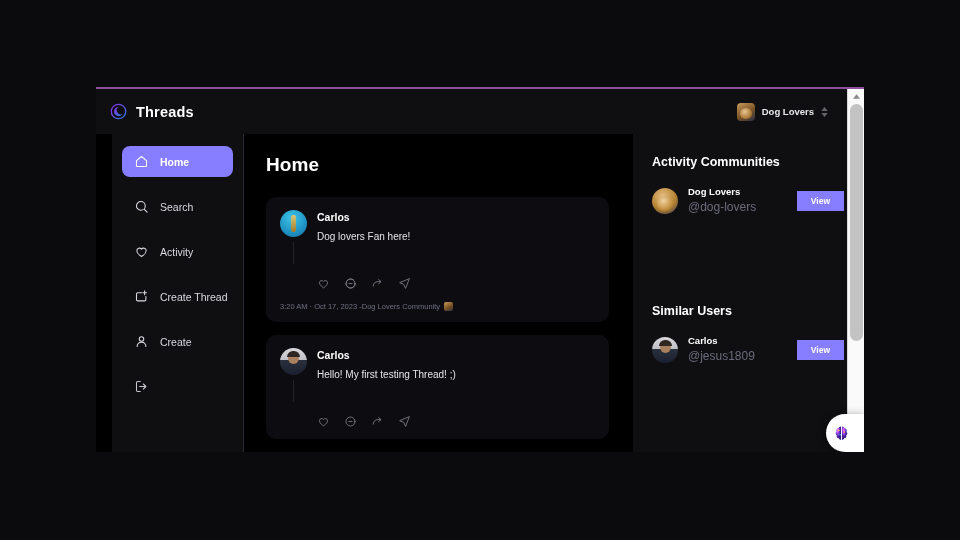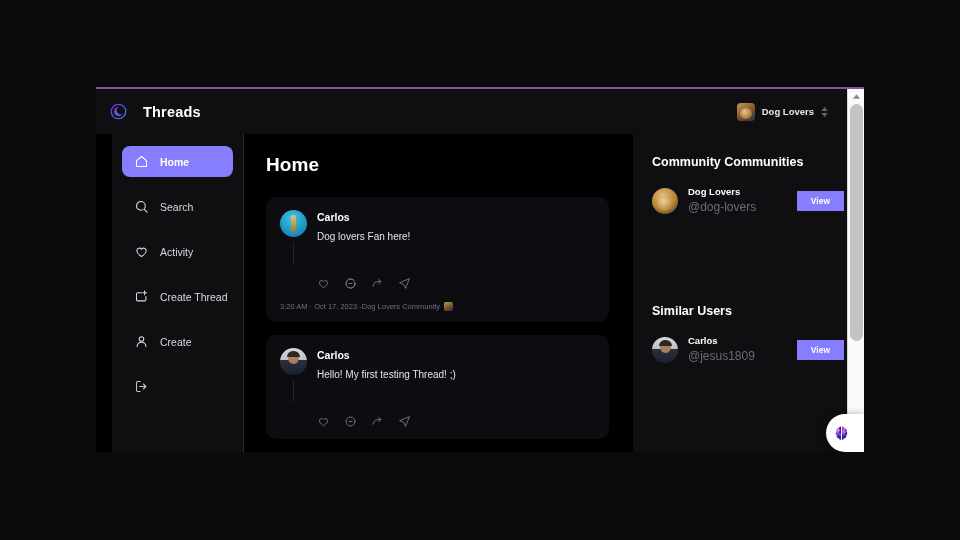--- a/index.html
+++ b/index.html
@@ -33,21 +33,21 @@
 
   
   .topbar {
     position: absolute; left: 0; top: 0;
     width: 751px; height: 45px;
     background: #0f0f12;
     display: flex; align-items: center;
     padding: 0 14px 0 14px;
     z-index: 6;
   }
-  .brand { display: flex; align-items: center; gap: 16px; }
+  .brand { display: flex; align-items: center; gap: 9px; }
   .brand-logo { width: 17px; height: 17px; display: block; }
   .brand-name {
     color: #ffffff; font-size: 14.5px; font-weight: bold;
     letter-spacing: .2px;
   }
   .topbar-spacer { flex: 1; }
   .user-switch {
     display: flex; align-items: center; gap: 7px;
     padding: 3px 5px; border-radius: 5px;
   }
@@ -355,21 +355,21 @@
             </svg>
             <svg class="act-icon" viewBox="0 0 24 24" fill="none" stroke="#b9b9c8" stroke-width="1.7" stroke-linejoin="round">
               <path d="M21 3 3 10.5l7.5 3L14 21z"></path>
             </svg>
           </div>
         </article>
 
       </main>
 
       <aside class="rightbar">
-        <h2 class="panel-title">Community Communities</h2>
+        <h2 class="panel-title">Activity Communities</h2>
 
         <div class="sugg-row">
           <div class="sugg-avatar av-dog"></div>
           <div class="sugg-info">
             <div class="sugg-name">Dog Lovers</div>
             <div class="sugg-handle">@dog-lovers</div>
           </div>
           <button class="view-btn">View</button>
         </div>
 

